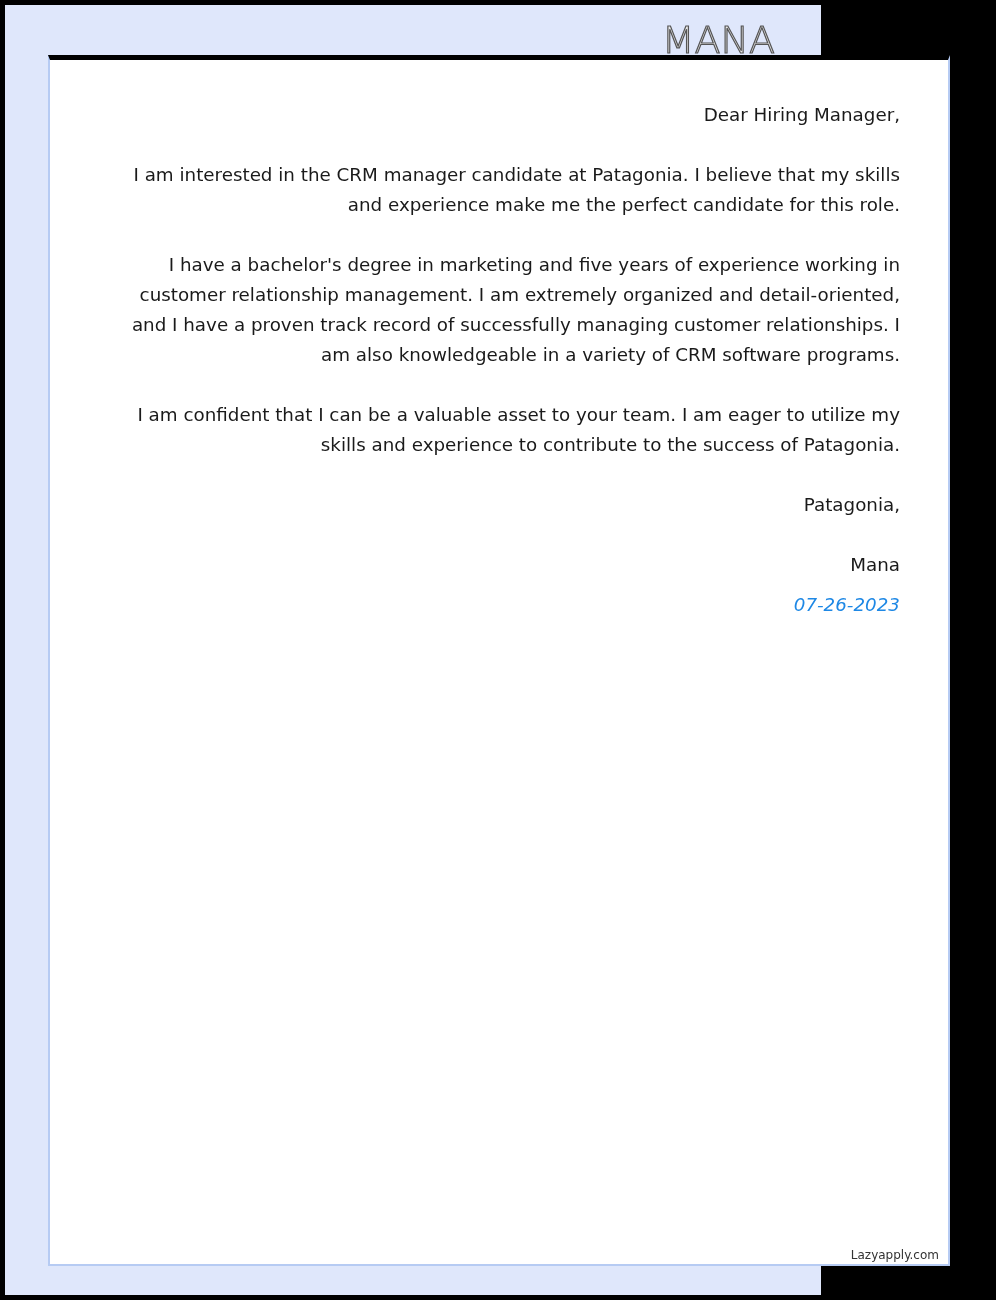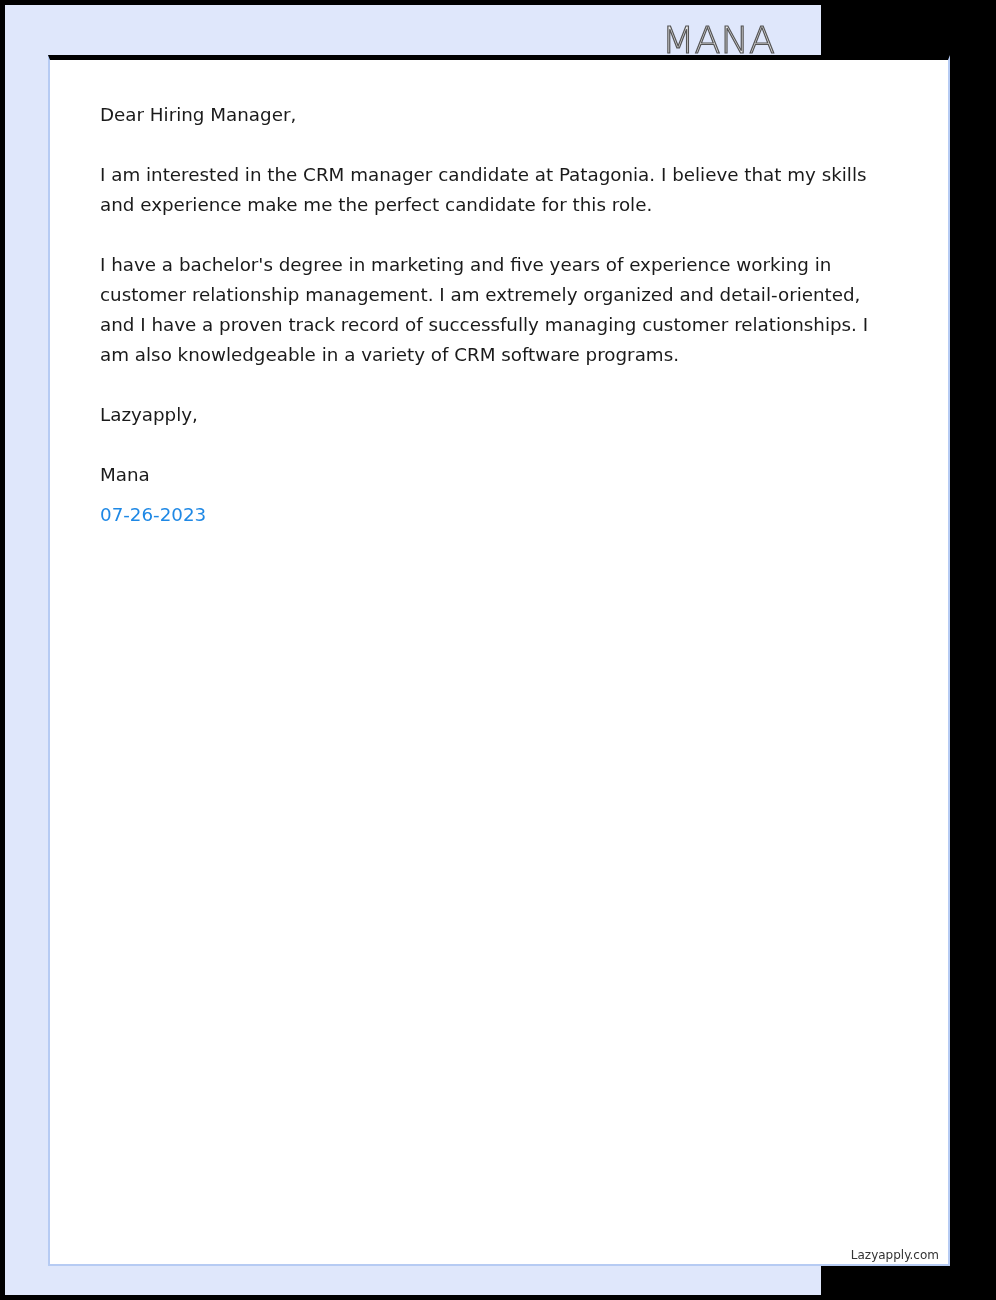--- a/index.html
+++ b/index.html
@@ -4,34 +4,35 @@
 <style>
   html, body { margin:0; padding:0; }
   body { width:996px; height:1300px; position:relative; background:#000; overflow:hidden; }
   .frame { position:absolute; left:5px; top:5px; width:816px; height:1290px; background:#dfe7fb; }
   .brand { position:absolute; right:46px; top:13px; font-family:"DejaVu Sans", sans-serif; font-size:38px; font-weight:300;
     color:#e8e8e8; -webkit-text-stroke:1.2px #555; letter-spacing:0px; line-height:44px; }
   .page { position:absolute; left:43px; top:50px; width:898px; height:1204px; background:#fff;
     border-left:2px solid #b6cbf3; border-right:2px solid #b6cbf3; border-bottom:2px solid #b6cbf3; border-top:5px solid #000; }
   .letter { position:absolute; left:50px; top:40px; width:800px; font-family:"DejaVu Sans", sans-serif; font-size:18.3px;
     line-height:30px; color:#1a1a1a; }
-  .letter p { margin:0 0 30px 0; }
+  .letter p { margin:0 0 30px 0;text-align:right; }
   .letter .name { margin-bottom:10px; }
-  .letter .date { color:#1e88e5; margin:0; }
+  .letter .date { color:#1e88e5; margin:0;font-style:italic; }
   .footer { position:absolute; right:9px; bottom:2px; font-family:"DejaVu Sans", sans-serif; font-size:12px; color:#333; }
 </style>
 </head>
 <body>
 
 <div class="frame">
   <div class="brand">MANA</div>
   <div class="page">
     <div class="letter">
       <p>Dear Hiring Manager,</p>
       <p>I am interested in the CRM manager candidate at Patagonia. I believe that my skills and experience make me the perfect candidate for this role.</p>
       <p>I have a bachelor's degree in marketing and five years of experience working in customer relationship management. I am extremely organized and detail-oriented, and I have a proven track record of successfully managing customer relationships. I am also knowledgeable in a variety of CRM software programs.</p>
-      <p>Lazyapply,</p>
+      <p>I am confident that I can be a valuable asset to your team. I am eager to utilize my skills and experience to contribute to the success of Patagonia.</p>
+      <p>Patagonia,</p>
       <p class="name">Mana</p>
       <p class="date">07-26-2023</p>
     </div>
     <div class="footer">Lazyapply.com</div>
   </div>
 </div>
 
 </body></html>

